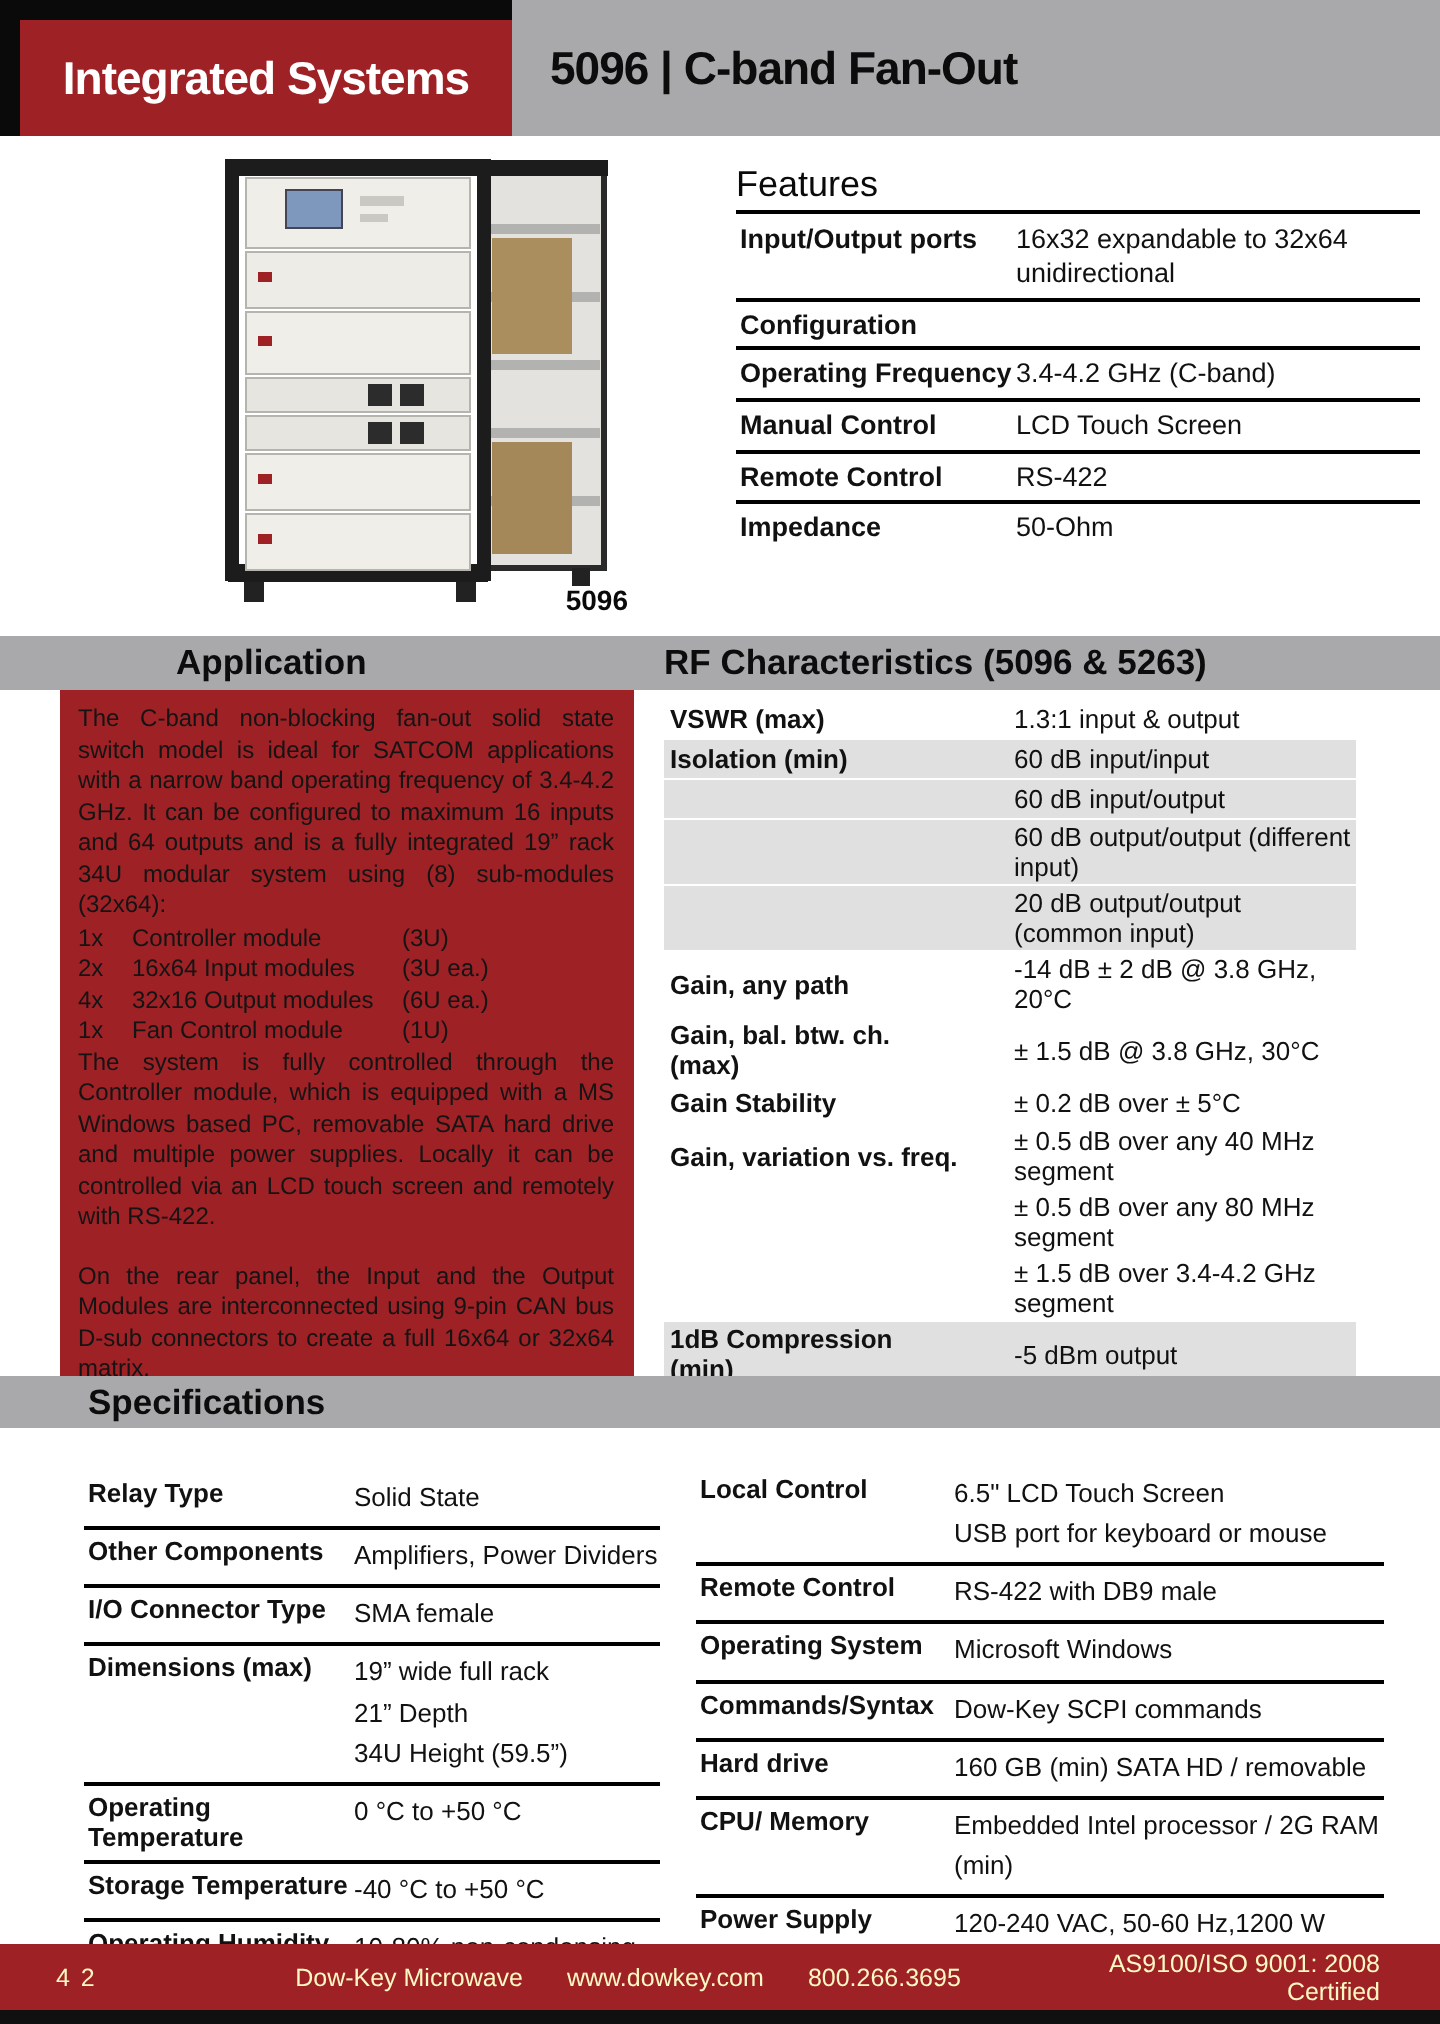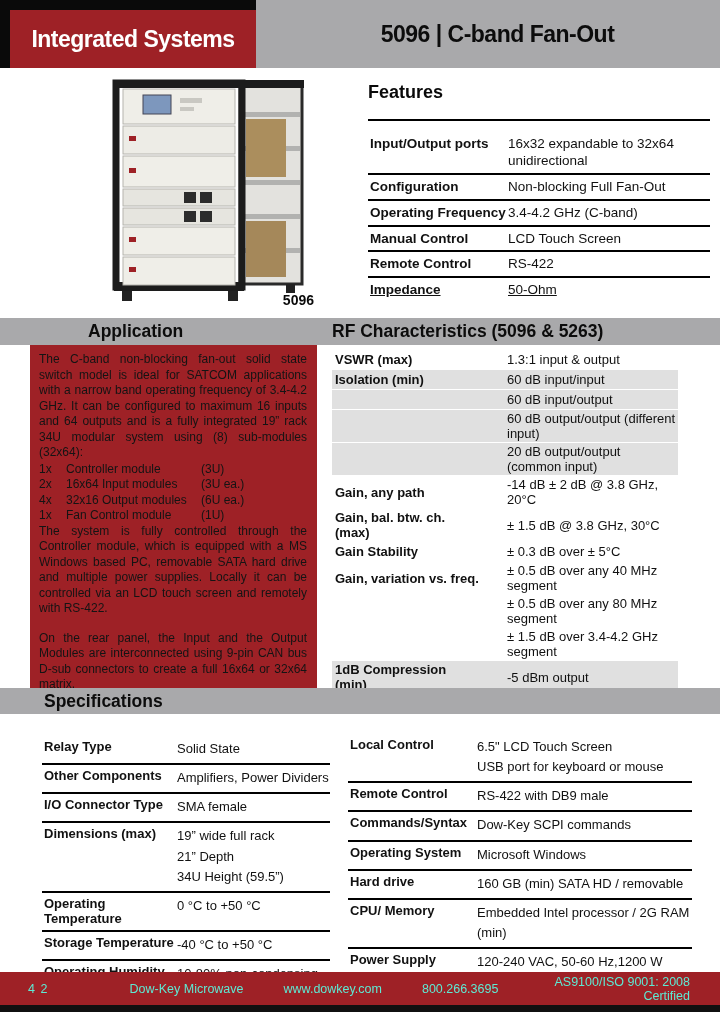--- a/index.html
+++ b/index.html
@@ -8,29 +8,29 @@
     position:relative; width:720px; height:1012px; overflow:hidden;
     background:#ffffff; font-family:"Liberation Sans", sans-serif; color:#111;
   }
   
   .header { position:absolute; left:0; top:0; width:720px; height:68px; }
   .header-black { position:absolute; left:0; top:0; width:308px; height:68px; background:#0a0a0a; }
   .header-red { position:absolute; left:10px; top:10px; width:246px; height:58px;
     background:#9e2126; color:#fff; display:flex; align-items:center; justify-content:center;
     font-size:23px; font-weight:bold; letter-spacing:-0.5px; }
   .header-gray { position:absolute; left:256px; top:0; width:464px; height:68px; background:#a9a9ab;
-    display:flex; align-items:center; padding-left:19px; font-size:23px; font-weight:bold; color:#0c0c0c; letter-spacing:-0.5px;justify-content:center; }
+    display:flex; align-items:center; padding-left:19px; font-size:23px; font-weight:bold; color:#0c0c0c; letter-spacing:-0.5px; }
   
   .top { position:absolute; left:0; top:68px; width:720px; height:250px; background:#fff; }
   .rack { position:absolute; left:88px; top:10px; width:250px; height:236px; }
   .rack-caption { position:absolute; right:24px; bottom:6px; font-size:14px; font-weight:bold; color:#0a0a0a; }
   .features-col { position:absolute; left:368px; top:14px; width:342px; }
-  .sec-h { font-size:18px; font-weight:bold; color:#0a0a0a; padding-bottom:16px; border-bottom:2px solid #000; margin-bottom:11px; }
+  .sec-h { font-size:18px; font-weight:normal; color:#0a0a0a; padding-bottom:2px; border-bottom:2px solid #000; margin-bottom:1px; }
   .frow { display:grid; grid-template-columns:138px 1fr; padding:4px 2px 3px 2px; font-size:13.5px; border-bottom:2px solid #000; }
-  .frow:last-child { border-bottom:none;text-decoration:underline; }
+  .frow:last-child { border-bottom:none; }
   .flabel { font-weight:bold; }
   .fvalue { white-space:pre-line; line-height:1.25; }
   .pn-block { margin-top:9px; }
   .pn-h-rule { width:310px; }
   .pn-row { display:grid; grid-template-columns:38px 98px 39px auto; font-size:13.5px; padding:6px 2px 0 2px; }
   
   .band { position:absolute; left:0; width:720px; background:#a9a9ab; display:flex; align-items:center;
     font-weight:bold; font-size:17.5px; color:#0c0c0c; }
   .band-app { top:318px; height:27px; }
   .band-app .h-app { position:absolute; left:88px; }
@@ -56,23 +56,23 @@
   .spec-left { left:42px; width:288px; }
   .spec-right { left:348px; width:344px; top:20px; }
   .srow { display:grid; padding:3px 0 4px 2px; border-bottom:2px solid #000; font-size:13px; }
   .srow:last-child { border-bottom:none; }
   .spec-left .srow { grid-template-columns:133px 1fr; }
   .spec-right .srow { grid-template-columns:127px 1fr; }
   .slabel { font-weight:bold; }
   .svalue { white-space:pre-line; line-height:1.55; }
   
   .footer { position:absolute; left:0; top:972px; width:720px; height:33px; background:#9e2126;
-    color:#5eead4; display:flex; align-items:center; font-size:12.5px; }
+    color:#fef9c3; display:flex; align-items:center; font-size:12.5px; }
   .f-page { margin-left:28px; width:88px; letter-spacing:1px; }
-  .f-center { flex:1; display:flex; justify-content:center; gap:40px; }
+  .f-center { flex:1; display:flex; justify-content:center; gap:22px; }
   .f-cert { margin-right:30px; width:178px; text-align:right; }
   .bottom-strip { position:absolute; left:0; top:1005px; width:720px; height:7px; background:#101010; }
 </style>
 </head>
 <body>
 
 <div class="page">
 
   <div class="header">
     <div class="header-black">
@@ -133,21 +133,20 @@
     <div class="features-col">
       <div class="sec-h">Features</div>
       <div>
         <div class="frow">
           <div class="flabel">Input/Output ports</div>
           <div class="fvalue">16x32  expandable to 32x64
 unidirectional</div>
         </div>
         <div class="frow">
           <div class="flabel">Configuration</div>
-          <div class="fvalue">Non-blocking Full Fan-Out</div>
         </div>
         <div class="frow">
           <div class="flabel">Operating Frequency</div>
           <div class="fvalue">3.4-4.2 GHz (C-band)</div>
         </div>
         <div class="frow">
           <div class="flabel">Manual Control</div>
           <div class="fvalue">LCD Touch Screen</div>
         </div>
         <div class="frow">
@@ -222,21 +221,21 @@
       <div class="rfrow">
         <div class="rflabel">Gain, any path</div>
         <div class="rfvalue">-14 dB ± 2 dB @ 3.8 GHz, 20°C</div>
       </div>
       <div class="rfrow">
         <div class="rflabel">Gain, bal. btw. ch. (max)</div>
         <div class="rfvalue">± 1.5 dB @ 3.8 GHz, 30°C</div>
       </div>
       <div class="rfrow">
         <div class="rflabel">Gain Stability</div>
-        <div class="rfvalue">± 0.3 dB over ± 5°C</div>
+        <div class="rfvalue">± 0.2 dB over ± 5°C</div>
       </div>
       <div class="rfrow">
         <div class="rflabel">Gain, variation vs. freq.</div>
         <div class="rfvalue">± 0.5 dB over any 40 MHz segment</div>
       </div>
       <div class="rfrow">
         <div class="rflabel"></div>
         <div class="rfvalue">± 0.5 dB over any 80 MHz segment</div>
       </div>
       <div class="rfrow">
@@ -313,26 +312,26 @@
       <div class="srow">
         <div class="slabel">Local Control</div>
         <div class="svalue">6.5" LCD Touch Screen
 USB port for keyboard or mouse</div>
       </div>
       <div class="srow">
         <div class="slabel">Remote Control</div>
         <div class="svalue">RS-422 with DB9 male</div>
       </div>
       <div class="srow">
+        <div class="slabel">Operating System</div>
+        <div class="svalue">Microsoft Windows</div>
+      </div>
+      <div class="srow">
         <div class="slabel">Commands/Syntax</div>
         <div class="svalue">Dow-Key SCPI commands</div>
-      </div>
-      <div class="srow">
-        <div class="slabel">Operating System</div>
-        <div class="svalue">Microsoft Windows</div>
       </div>
       <div class="srow">
         <div class="slabel">Hard drive</div>
         <div class="svalue">160 GB (min) SATA HD / removable</div>
       </div>
       <div class="srow">
         <div class="slabel">CPU/ Memory</div>
         <div class="svalue">Embedded Intel processor / 2G RAM (min)</div>
       </div>
       <div class="srow">

